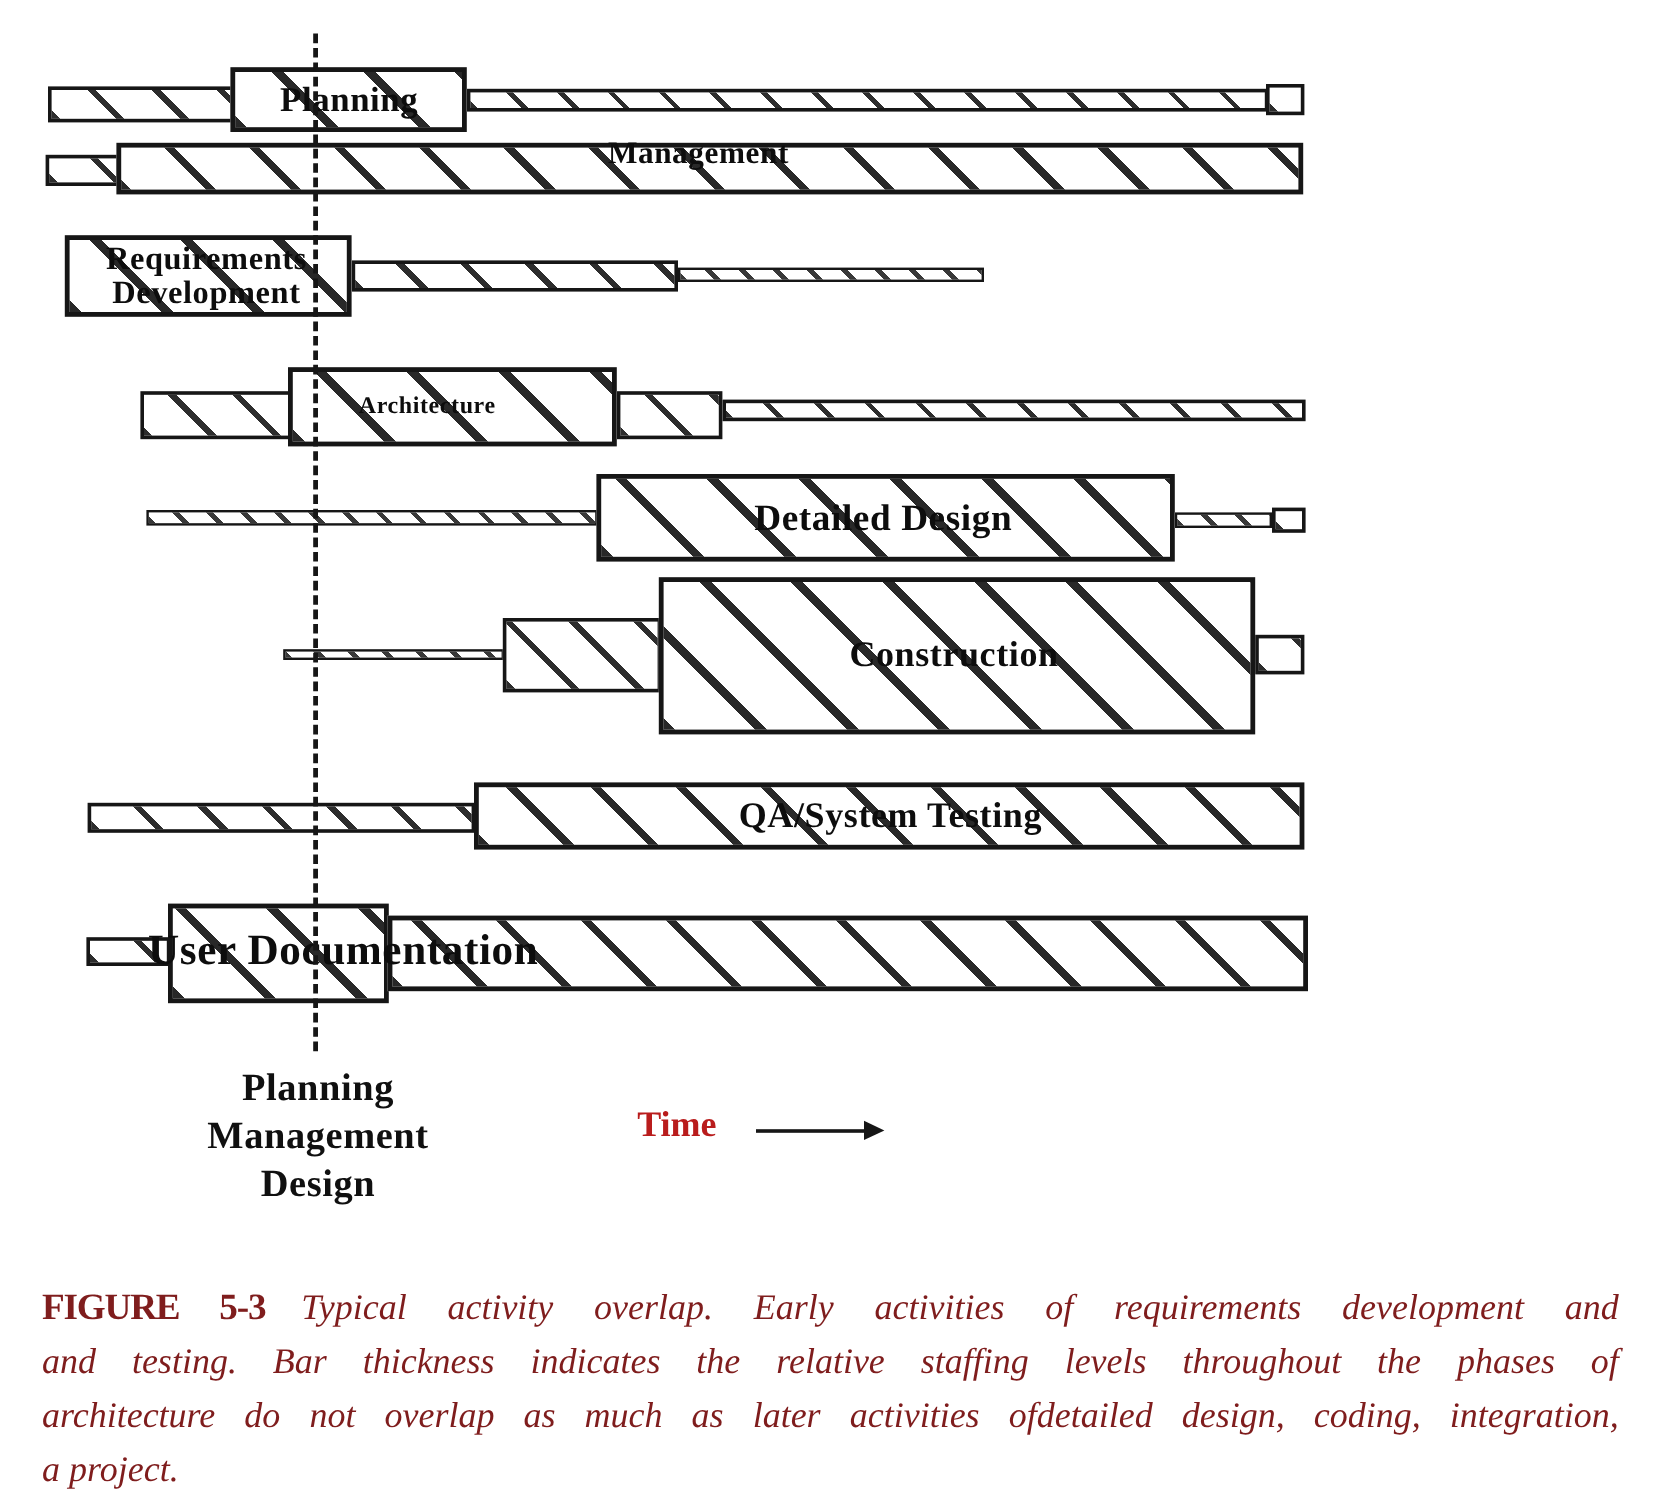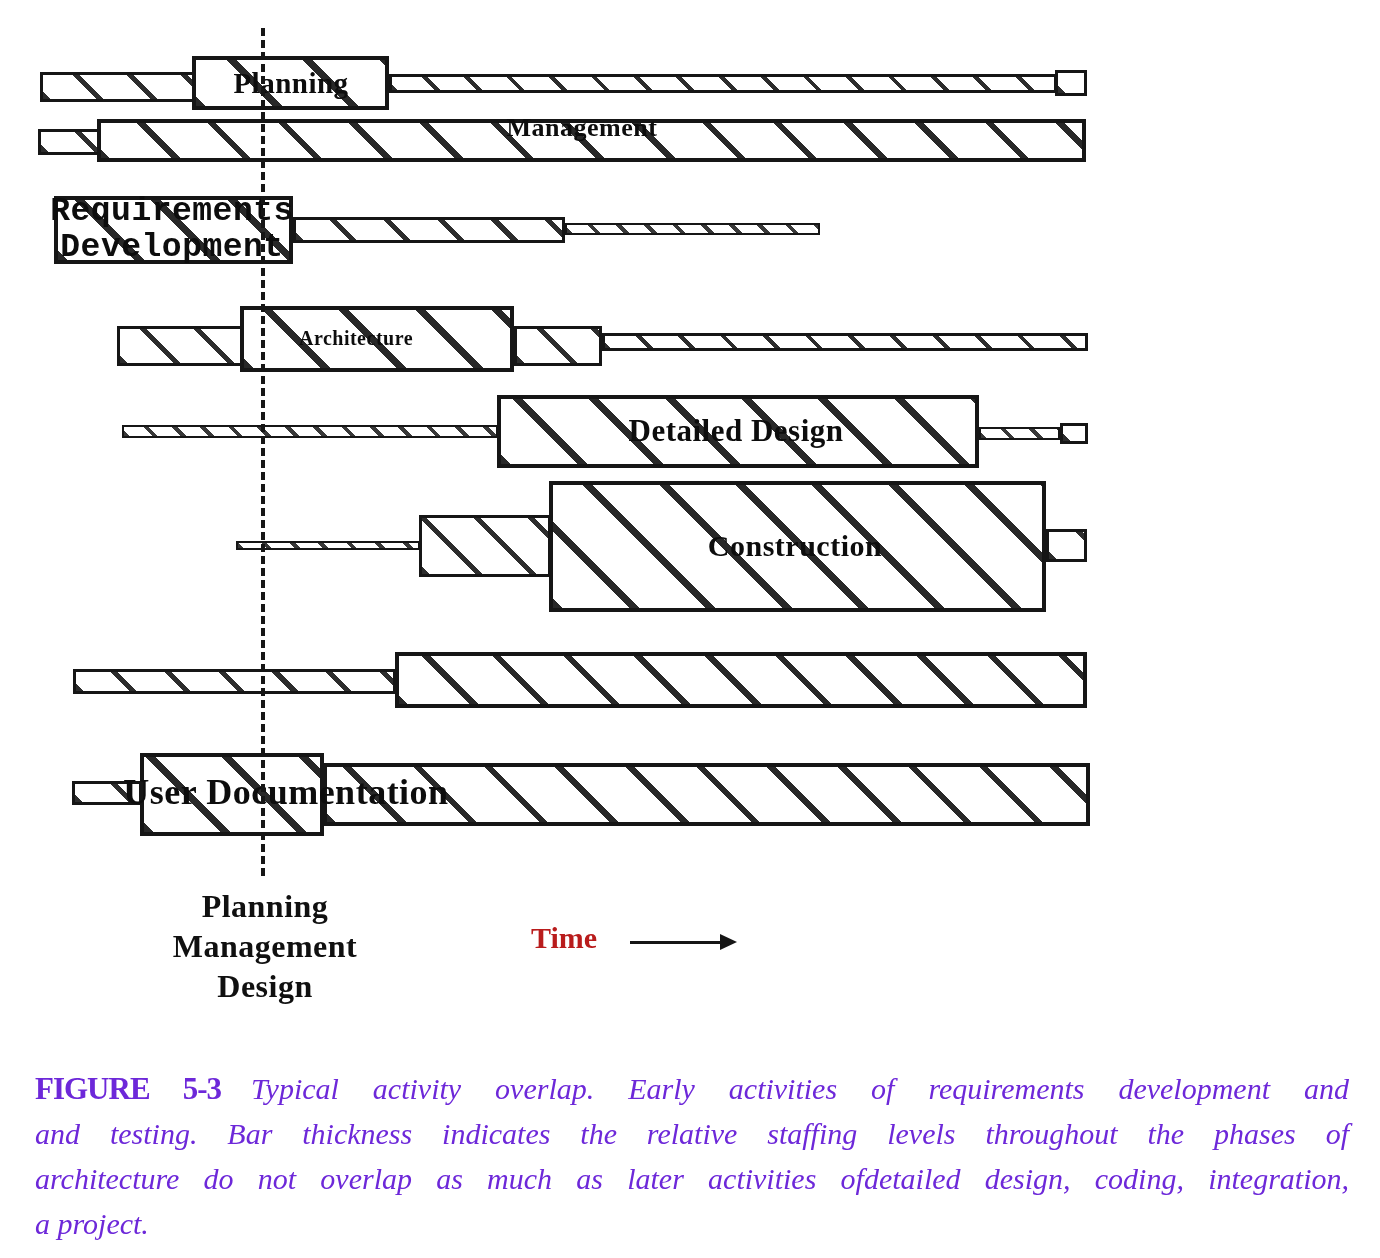--- a/index.html
+++ b/index.html
@@ -35,21 +35,21 @@
   
   .time-label{position:absolute;font-weight:700;font-size:30px;color:#b91c1c;}
   .arrow-line{position:absolute;height:0;border-top:3px solid var(--ink);}
   .arrow-head{
     position:absolute;width:0;height:0;
     border-left:17px solid var(--ink);border-top:8px solid transparent;border-bottom:8px solid transparent;
   }
   
   .caption{
     position:absolute;left:35px;top:1066px;width:1314px;
-    font-style:italic;font-size:30px;line-height:45px;color:#6d28d9;
+    font-style:italic;font-size:30px;line-height:45px;color:#7f1d1d;
   }
   .cap-line{display:block;}
   .cap-line.just{text-align:justify;text-align-last:justify;}
   .fig-label{
     font-style:normal;font-weight:600;font-size:31px;letter-spacing:-1px;margin-right:30px;
   }
 </style>
 </head>
 <body>
 
@@ -64,21 +64,21 @@
         <div>Planning</div>
       </div>
       <div class="seg k-med" style="left: 38px; top: 129px; width: 62px; height: 26px;"></div>
       <div class="seg k-thick2" style="left: 97px; top: 119px; width: 989px; height: 43px;"></div>
       <div class="bar-label" style="left: 582px; top: 128px; font-size: 26px;">
         <div>Management</div>
       </div>
       <div class="seg k-thick" style="left: 54px; top: 196px; width: 239px; height: 68px;"></div>
       <div class="seg k-med" style="left: 293px; top: 217px; width: 272px; height: 26px;"></div>
       <div class="seg k-line" style="left: 565px; top: 223px; width: 255px; height: 12px;"></div>
-      <div class="bar-label" style="left: 172px; top: 230px; font-size: 33px; font-family: Liberation Mono, monospace;">
+      <div class="bar-label" style="left: 172px; top: 230px; font-size: 27px;">
         <div>Requirements</div>
         <div>Development</div>
       </div>
       <div class="seg k-med" style="left: 117px; top: 326px; width: 126px; height: 40px;"></div>
       <div class="seg k-thick" style="left: 240px; top: 306px; width: 274px; height: 66px;"></div>
       <div class="seg k-med" style="left: 514px; top: 326px; width: 88px; height: 40px;"></div>
       <div class="seg k-thin" style="left: 602px; top: 333px; width: 486px; height: 18px;"></div>
       <div class="bar-label" style="left: 356px; top: 339px; font-size: 20px;">
         <div>Architecture</div>
       </div>
@@ -91,20 +91,23 @@
       </div>
       <div class="seg k-line" style="left: 236px; top: 541px; width: 184px; height: 9px;"></div>
       <div class="seg k-med" style="left: 419px; top: 515px; width: 132px; height: 62px;"></div>
       <div class="seg k-thick" style="left: 549px; top: 481px; width: 497px; height: 131px;"></div>
       <div class="seg k-med" style="left: 1046px; top: 529px; width: 41px; height: 33px;"></div>
       <div class="bar-label" style="left: 795px; top: 546px; font-size: 30px;">
         <div>Construction</div>
       </div>
       <div class="seg k-med" style="left: 73px; top: 669px; width: 323px; height: 25px;"></div>
       <div class="seg k-thick2" style="left: 395px; top: 652px; width: 692px; height: 56px;"></div>
+      <div class="bar-label" style="left: 742px; top: 680px; font-size: 30px;">
+        <div>QA/System Testing</div>
+      </div>
       <div class="seg k-med" style="left: 72px; top: 781px; width: 70px; height: 24px;"></div>
       <div class="seg k-thick" style="left: 140px; top: 753px; width: 184px; height: 83px;"></div>
       <div class="seg k-thick2" style="left: 323px; top: 763px; width: 767px; height: 63px;"></div>
       <div class="bar-label" style="left: 286px; top: 792px; font-size: 36px;">
         <div>User Documentation</div>
       </div>
     </div>
 
   <div class="dashline" style="left: 261px; top: 28px; height: 848px;"></div>
 

